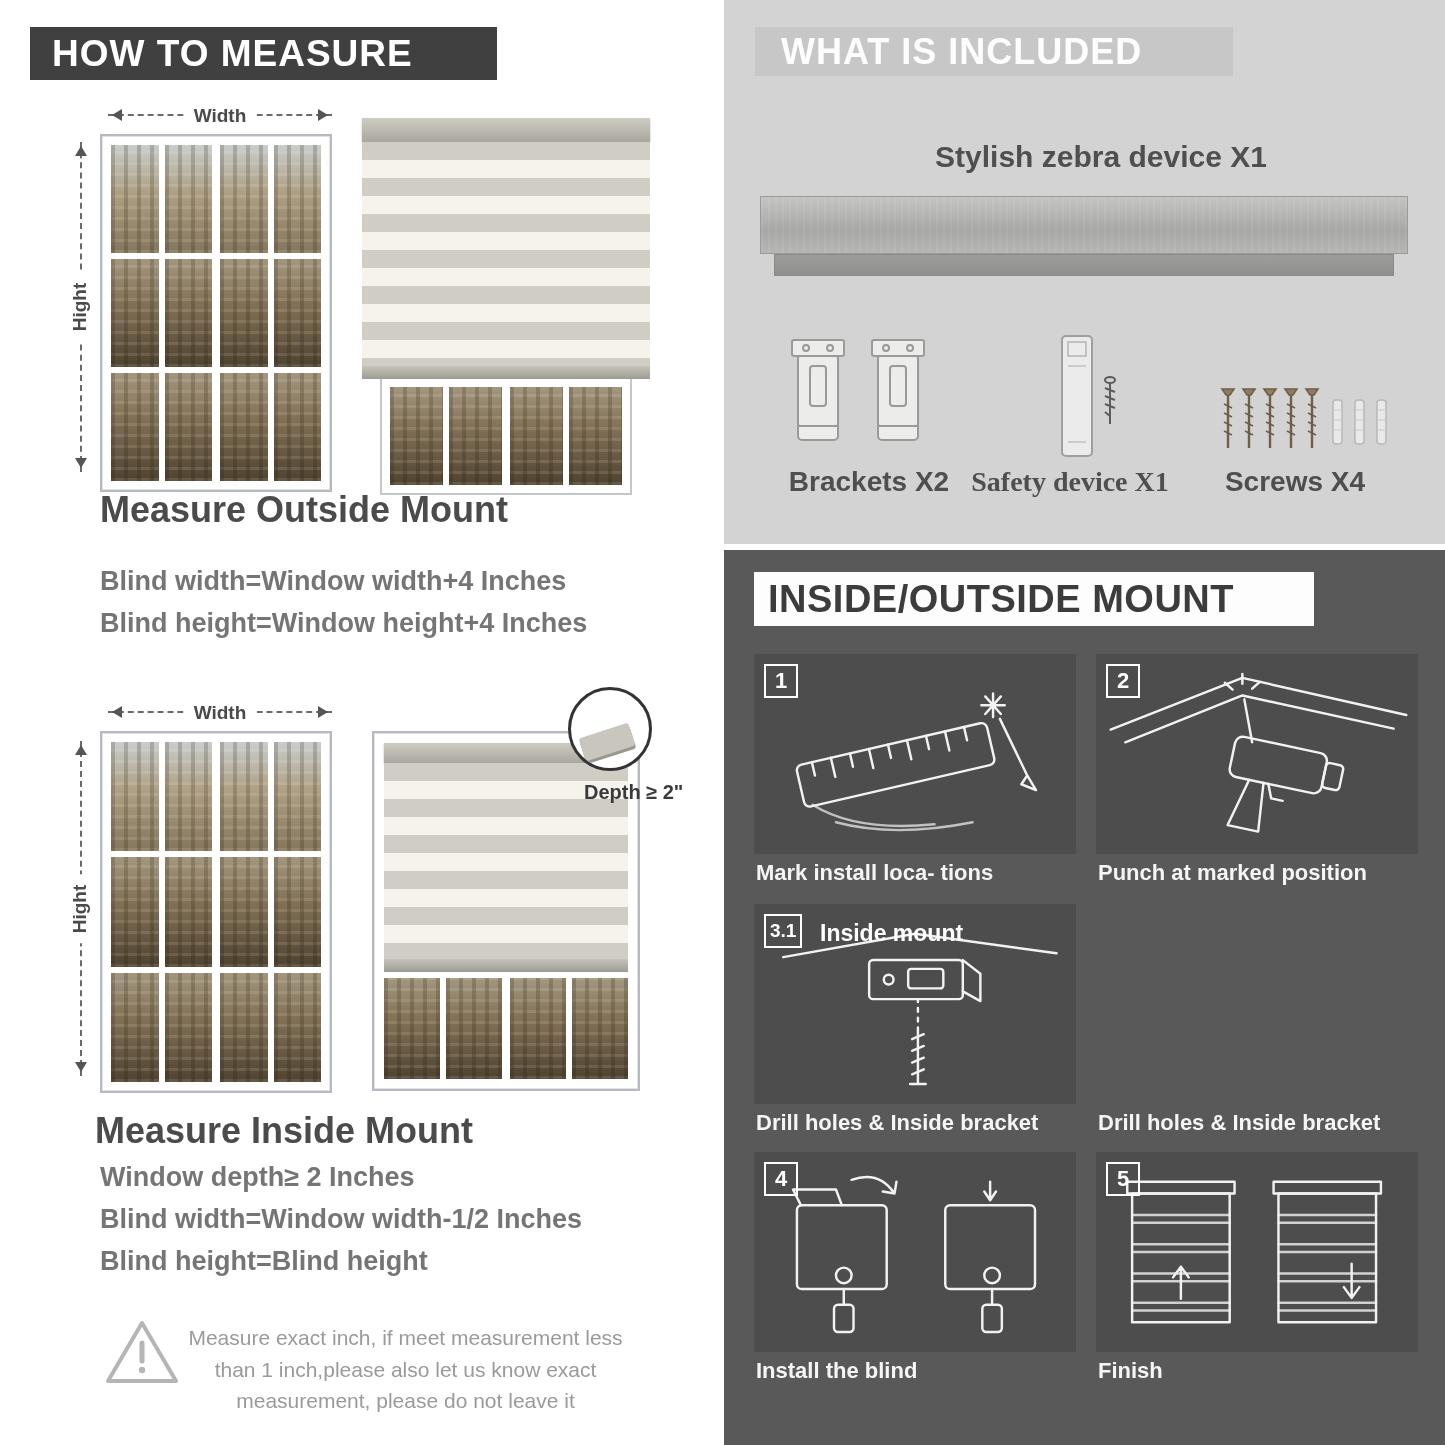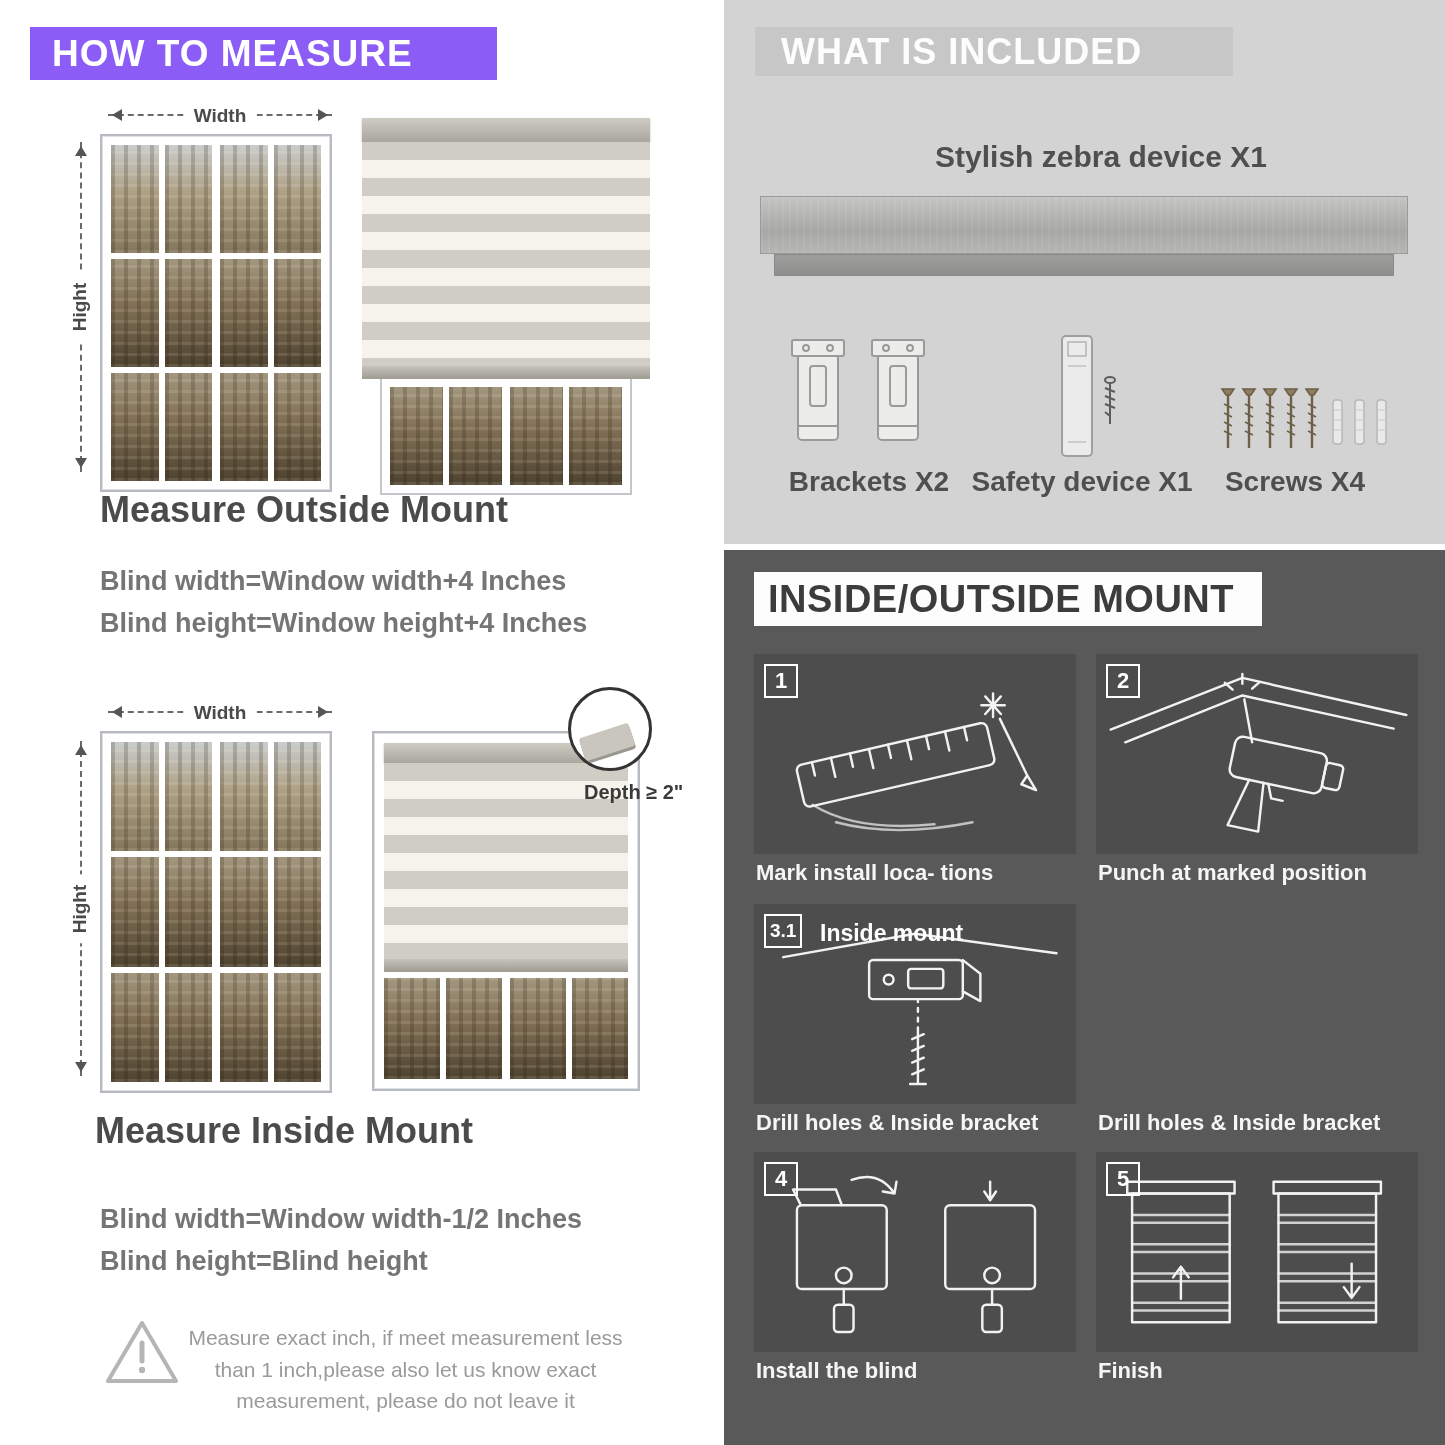--- a/index.html
+++ b/index.html
@@ -2,21 +2,21 @@
 <html><head>
 <meta charset="utf-8">
 <style>
   html,body{margin:0;padding:0;background:#fff;}
   .canvas{position:relative;width:1445px;height:1445px;background:#fff;overflow:hidden;
           font-family:"Liberation Sans",sans-serif;}
 
   
   .badge{position:absolute;box-sizing:border-box;font-weight:700;letter-spacing:1px;
          display:flex;align-items:center;}
-  .htm-badge{left:30px;top:27px;width:467px;height:53px;background:#8b5cf6;color:#fff;
+  .htm-badge{left:30px;top:27px;width:467px;height:53px;background:#404040;color:#fff;
              font-size:37px;padding-left:22px;}
   .sec-title{position:absolute;font-size:36px;font-weight:700;color:#4b4b4b;}
   .meas-line{position:absolute;font-size:27px;font-weight:700;color:#757575;}
 
   
   .win{position:absolute;background:#fff;border:2px solid #b6bac0;box-sizing:border-box;
        padding:9px;box-shadow:0 0 0 1px #dfe2e5 inset;}
   .sashes{display:flex;gap:8px;height:100%;background:#fff;}
   .panes{flex:1;display:grid;gap:6px;background:#fff;}
   .g2x3{grid-template-columns:repeat(2,1fr);grid-template-rows:repeat(3,1fr);}
@@ -74,21 +74,21 @@
              background:linear-gradient(180deg,#c4c4c2,#a7a7a5 60%,#b6b6b4);border:1px solid #9a9a98;box-sizing:border-box;}
   .rail-top::after{content:'';position:absolute;inset:0;opacity:.5;
              background:repeating-linear-gradient(90deg,rgba(255,255,255,.12) 0 2px,transparent 2px 7px);}
   .rail-lip{position:absolute;left:50px;top:254px;width:620px;height:22px;
              background:linear-gradient(180deg,#9d9d9b,#8f8f8d);border:1px solid #8a8a88;box-sizing:border-box;}
   .item-label{position:absolute;top:466px;text-align:center;font-size:28px;font-weight:700;color:#4f4f4f;}
   .icon-abs{position:absolute;}
 
   
   .mount{position:absolute;left:724px;top:550px;width:721px;height:895px;background:#595959;}
-  .iom-badge{left:30px;top:22px;width:508px;height:54px;background:#fdfdfd;color:#3c3c3c;
+  .iom-badge{left:30px;top:22px;width:560px;height:54px;background:#fdfdfd;color:#3c3c3c;
              font-size:38px;padding-left:14px;letter-spacing:.5px;}
   .panel{position:absolute;width:322px;height:200px;background:#4d4d4d;}
   .panel svg{position:absolute;inset:0;width:100%;height:100%;}
   .stepnum{position:absolute;left:10px;top:10px;height:34px;min-width:34px;box-sizing:border-box;
            border:2px solid #fff;color:#fff;font-weight:700;font-size:22px;
            display:flex;align-items:center;justify-content:center;padding:0 4px;z-index:2;}
   .stepnum.small{font-size:19px;}
   .steptitle{position:absolute;left:66px;top:16px;font-size:23px;font-weight:700;color:#fff;z-index:2;}
   .caption{position:absolute;font-size:22px;font-weight:700;color:#f5f5f5;white-space:nowrap;}
 
@@ -198,20 +198,21 @@
         </div>
       </div>
     </div>
     <div class="depth-circle" style="left:498px;top:-8px;">
       <div class="depth-wedge"></div>
     </div>
     <div class="depth-label" style="left:514px;top:86px;">Depth ≥ 2"</div>
   </div>
 
   <div class="sec-title" style="left:95px;top:1110px;">Measure Inside Mount</div>
+  <div class="meas-line" style="left:100px;top:1162px;">Window depth≥ 2 Inches</div>
   <div class="meas-line" style="left:100px;top:1204px;">Blind width=Window width-1/2 Inches</div>
   <div class="meas-line" style="left:100px;top:1246px;">Blind height=Blind height</div>
 
   <svg class="warn-tri" width="78" height="72" viewBox="0 0 78 72">
     <path d="M39 6 L73 64 H5 Z" fill="none" stroke="#b5b5b5" stroke-width="4" stroke-linejoin="round"></path>
     <path d="M39 26 V44" stroke="#b5b5b5" stroke-width="5" stroke-linecap="round"></path>
     <circle cx="39" cy="53" r="3.2" fill="#b5b5b5"></circle>
   </svg>
   <div class="warn-text" style="left:178px;top:1322px;width:455px;">Measure exact inch, if meet measurement less than 1 inch,please also let us know exact measurement, please do not leave it</div>
 
@@ -289,21 +290,21 @@
     <svg class="icon-abs" style="left:606px;top:398px;" width="62" height="50" viewBox="0 0 62 50">
       <g fill="rgba(255,255,255,.5)" stroke="#b8b8b6" stroke-width="1.5">
         <rect x="3" y="2" width="9" height="44" rx="3"></rect>
         <rect x="25" y="2" width="9" height="44" rx="3"></rect>
         <rect x="47" y="2" width="9" height="44" rx="3"></rect>
       </g>
       <path d="M3 12 H12 M3 22 H12 M3 32 H12 M25 12 H34 M25 22 H34 M25 32 H34 M47 12 H56 M47 22 H56 M47 32 H56" stroke="#c9c9c7" stroke-width="1.2"></path>
     </svg>
 
     <div class="item-label" style="left:40px;width:210px;">Brackets X2</div>
-    <div class="item-label" style="left:238px;width:240px;">Safety device X1</div>
+    <div class="item-label" style="left:226px;width:240px;font-family:Liberation Serif, serif;">Safety device X1</div>
     <div class="item-label" style="left:486px;width:170px;">Screws X4</div>
   </div>
 
   <div class="mount">
     <div class="badge iom-badge">INSIDE/OUTSIDE MOUNT</div>
 
     <div class="panel" style="left:30px;top:104px;">
       <div class="stepnum">1</div>
       <svg viewBox="0 0 330 200">
         <g class="line-art">

